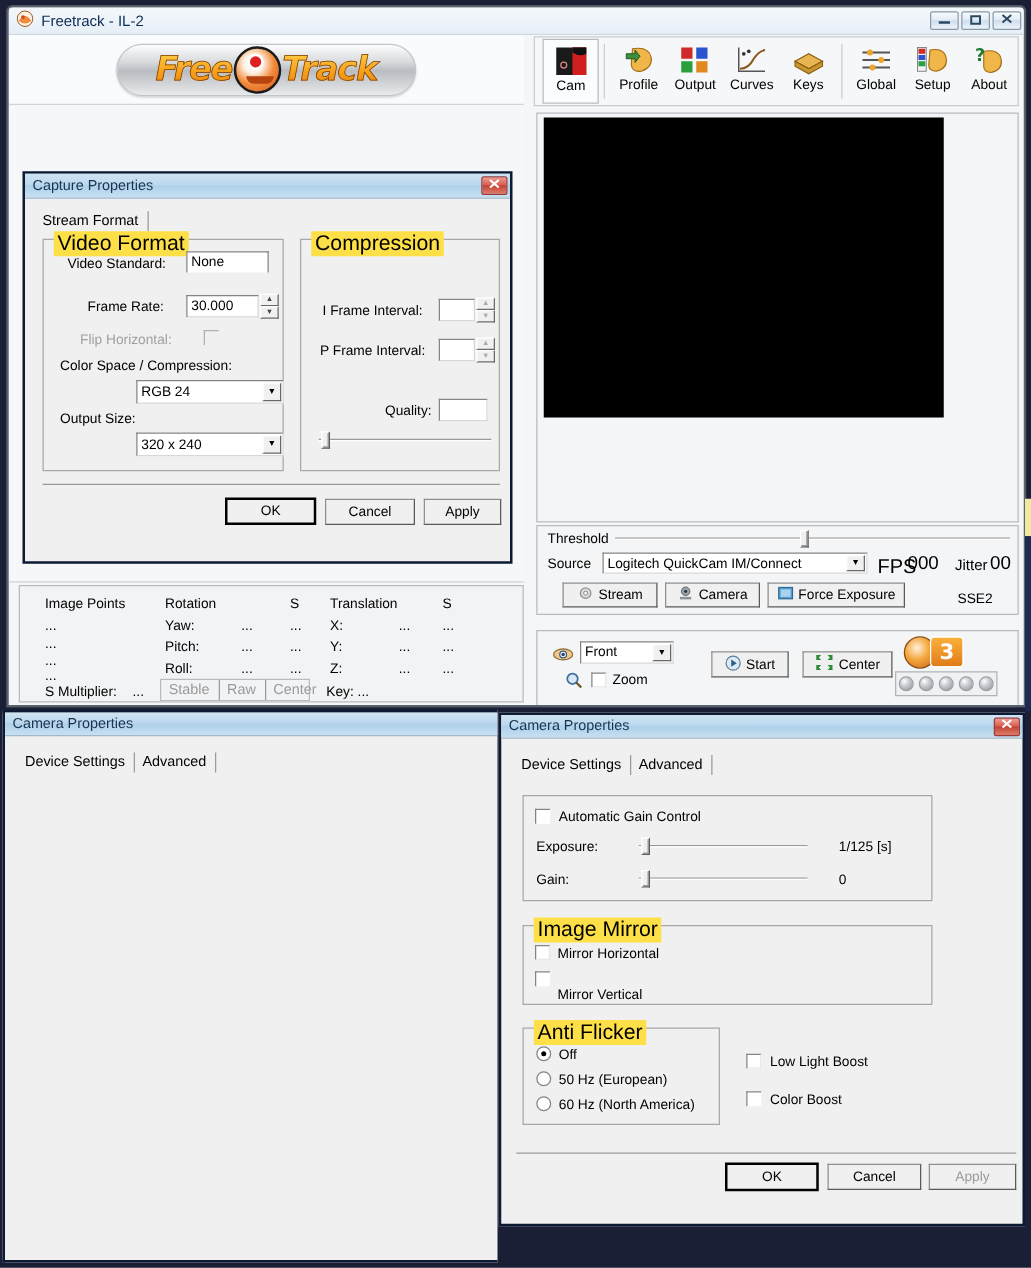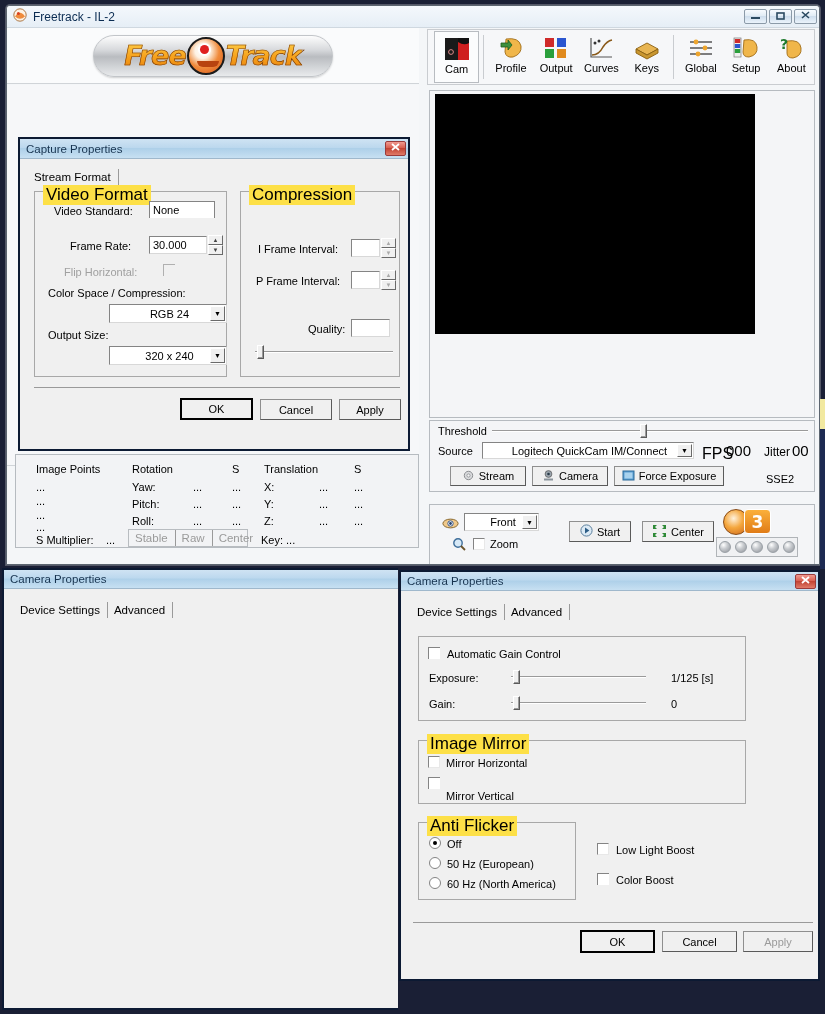--- a/index.html
+++ b/index.html
@@ -110,21 +110,20 @@
 
   .combo {
     position: absolute;
     background: #fff;
     border: 1px solid #848484;
     border-right-color: #d8d8d8;
     border-bottom-color: #d8d8d8;
     font-size: 11px;
     display:flex; align-items:center;
     padding-left: 3px;
-    justify-content: center;
   }
   .combo .arrow {
     position:absolute; right: 1px; top: 1px; bottom: 1px; width: 15px;
     background: #f0f0f0;
     border: 1px solid #fff;
     border-right-color: #6a6a6a; border-bottom-color: #6a6a6a;
     display:flex;align-items:center;justify-content:center;
     font-size: 7px;
   }
   .spin {
@@ -235,21 +234,21 @@
   }
   .ftlogo .face::after {
     content:''; position:absolute; left:8px; bottom:6px;
     width:22px;height:6px;border-radius:0 0 10px 10px;
     background:#b8430f;
   }
 
   #ft-blankpane { position:absolute; left:0; top:79px; width:412px; height:381px;
     background:#f6f7f9; border-bottom:1px solid #d0d4d8; }
 
-  #ft-stats { position:absolute; left:8px; top:448px; width:404px; height:94px;
+  #ft-stats { position:absolute; left:8px; top:462px; width:404px; height:94px;
     background:#f2f3f5; border:1px solid #b6bbc0; }
 
   
   #ft-toolbar { position:absolute; left:420px; top:23px; width:388px; height:56px;
     border:1px solid #c9ccd0; background:#f6f7f9; display:flex; align-items:center; }
   .tbitem { width: 48px; height: 52px; display:flex; flex-direction:column;
     align-items:center; justify-content:flex-start; padding-top:3px; font-size:11px; }
   .tbitem.sel { border:1px solid #b8bcc1; background:#fbfcfd; }
   .tbicon { width: 30px; height: 28px; display:flex; align-items:center; justify-content:center; }
   .tbsep { width:1px; height:44px; background:#c9ccd0; margin:0 4px; }

